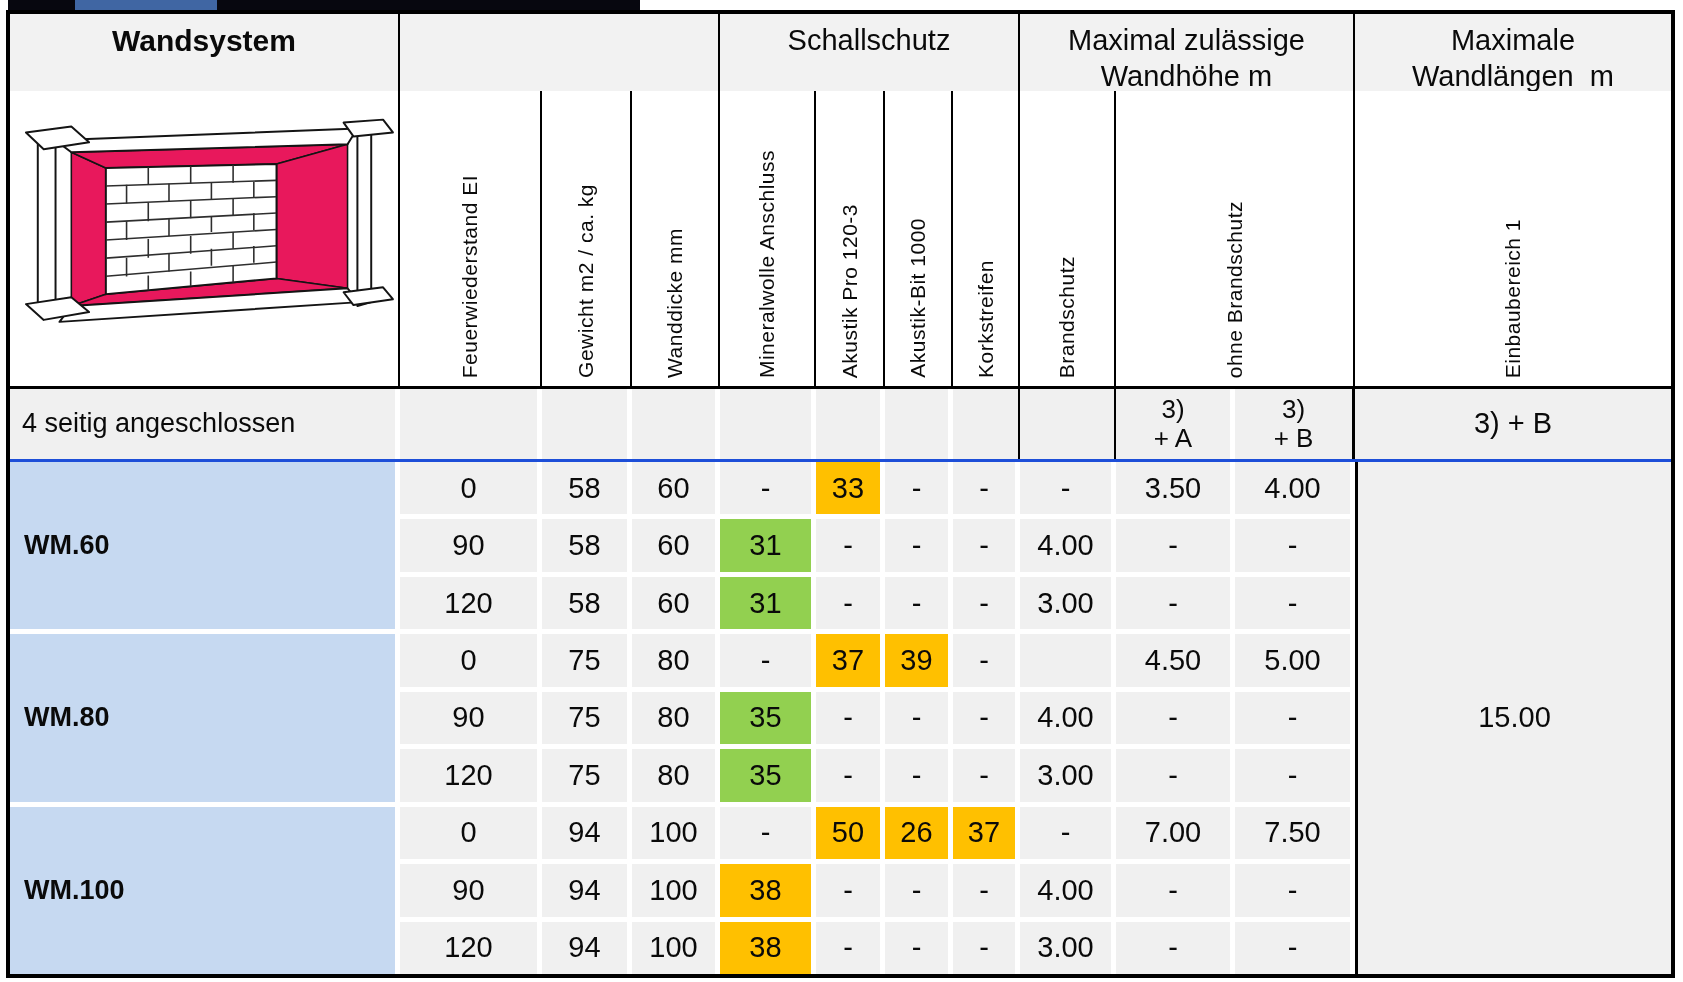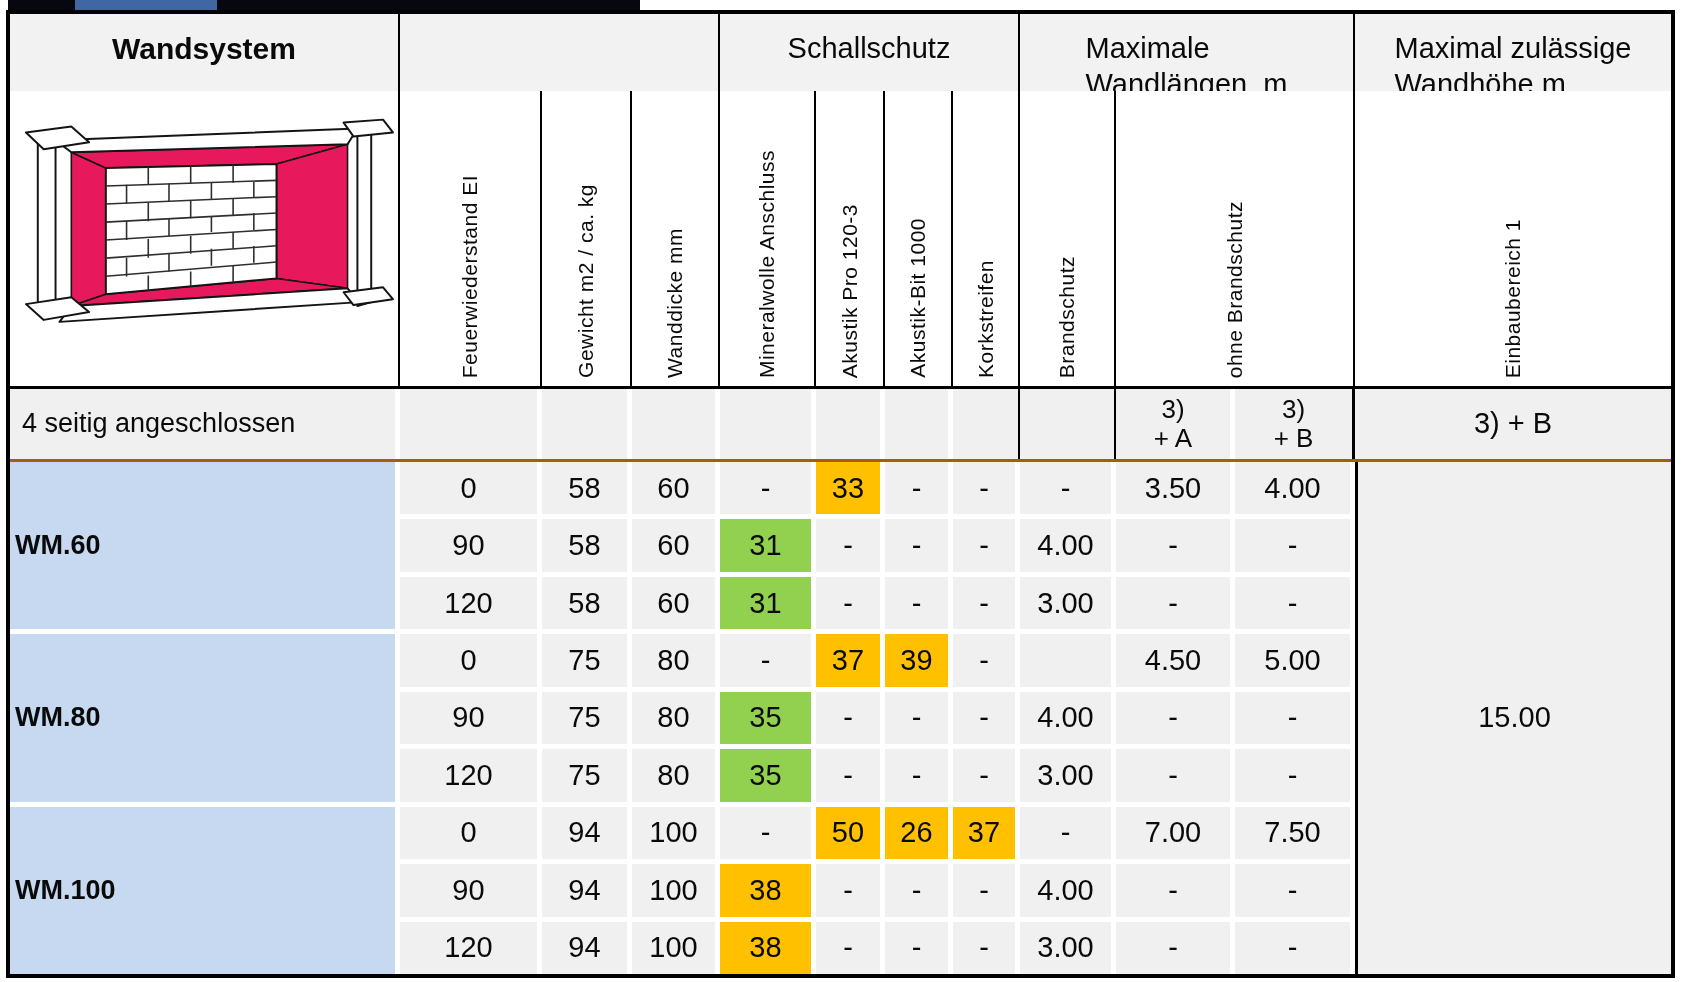--- a/index.html
+++ b/index.html
@@ -9,47 +9,47 @@
   *{box-sizing:border-box;margin:0;padding:0}
   html,body{width:1683px;height:982px;background:#fff;overflow:hidden;
     font-family:"Liberation Sans","DejaVu Sans",sans-serif;color:var(--ink)}
   #artifact-strip{position:absolute;left:8px;top:0;width:632px;height:10px;background:#07070f}
   #artifact-strip .blue{position:absolute;left:67px;top:0;width:142px;height:10px;background:#4066a3}
   #table-frame{position:absolute;left:6px;top:10px;width:1669px;height:968px;border:4px solid #000;background:#fff}
 
   
   #secA{display:grid;grid-template-columns:390px 320px 300px 335px 316px;height:77px;border-bottom:2px solid #000}
   .hcell{background:var(--hgray);border-right:2px solid #000;display:flex;align-items:flex-start;justify-content:center;
-    font-size:29px;line-height:1.25;text-align:left;padding-top:16px;white-space:pre-wrap}
+    font-size:29px;line-height:1.25;text-align:center;padding-top:8px;white-space:pre-wrap}
   .hcell:last-child{border-right:none}
   .hcell.bold{font-weight:bold;font-size:30px}
 
   
   #secB{display:grid;grid-template-columns:390px 142px 90px 88px 96px 69px 68px 67px 96px 239px 316px;
     height:298px;border-bottom:3px solid #000;background:#fff}
   .rcell{border-right:2px solid #000;display:flex;align-items:flex-end;justify-content:center;padding-bottom:8px;background:#fff}
   .rcell:last-child{border-right:none}
   .vtext{writing-mode:vertical-rl;transform:rotate(180deg);font-size:21px;letter-spacing:.5px;white-space:nowrap}
   #illu-cell{border-right:2px solid #000;background:#fff;display:flex;align-items:center;justify-content:center}
   #illu-cell svg{display:block}
 
   
   #secC{display:grid;grid-template-columns:390px 142px 90px 88px 96px 69px 68px 67px 96px 119px 120px 316px;
-    height:73px;border-bottom:3px solid #a16207;background:#fff}
+    height:73px;border-bottom:3px solid #1d4ed8;background:#fff}
   .ccell{background:var(--gray);border-right:5px solid #fff;display:flex;align-items:center;justify-content:center;
     font-size:26px;text-align:center;line-height:1.1;white-space:pre-line}
   .ccell.label{justify-content:flex-start;padding-left:12px;font-size:27px;text-align:left}
   .ccell.bline{border-right:2px solid #000}
   .ccell.bline3{border-right:3px solid #000}
   .ccell:last-child{border-right:none;font-size:29px}
 
   
   #data-grid{display:grid;grid-template-columns:385px 137px 85px 83px 91px 64px 63px 62px 91px 114px 115px 316px;
     grid-template-rows:repeat(9,1fr);gap:5px;height:512px;background:#fff}
-  .wm-label{background:var(--blue);display:flex;align-items:center;padding-left:5px;
+  .wm-label{background:var(--blue);display:flex;align-items:center;padding-left:14px;
     font-weight:bold;font-size:27px}
   .dcell{background:var(--gray);display:flex;align-items:center;justify-content:center;font-size:29px}
   .dcell.hl-orange{background:var(--orange)}
   .dcell.hl-green{background:var(--green)}
   .einbau-cell{background:var(--gray);border-left:3px solid #000;display:flex;align-items:center;justify-content:center;font-size:29px}
 
   
   .wfr{fill:#fff;stroke:#141414;stroke-width:2;stroke-linejoin:round}
   .mag{fill:var(--magenta);stroke:#141414;stroke-width:1.6;stroke-linejoin:round}
   .mortar{stroke:#2e2e2e;stroke-width:1.6;fill:none}
@@ -60,24 +60,24 @@
 <div id="artifact-strip">
   <div class="blue"></div>
 </div>
 
 <div id="table-frame">
 
   <div id="secA">
     <div class="hcell bold">Wandsystem</div>
     <div class="hcell"></div>
     <div class="hcell">Schallschutz</div>
+    <div class="hcell">Maximal zulässige
+Wandhöhe m</div>
     <div class="hcell">Maximale
 Wandlängen  m</div>
-    <div class="hcell">Maximal zulässige
-Wandhöhe m</div>
   </div>
 
   <div id="secB">
     <div id="illu-cell">
       <svg width="385" height="292" viewBox="0 0 390 296">
 
         <polygon class="mag" points="60,60 95,76 95,204 60,216"></polygon>
         <polygon class="mag" points="60,60 340,52 268,72 95,76"></polygon>
         <polygon class="mag" points="268,72 340,52 340,198 268,188"></polygon>
         <polygon class="mag" points="60,216 95,204 268,188 340,198"></polygon>

